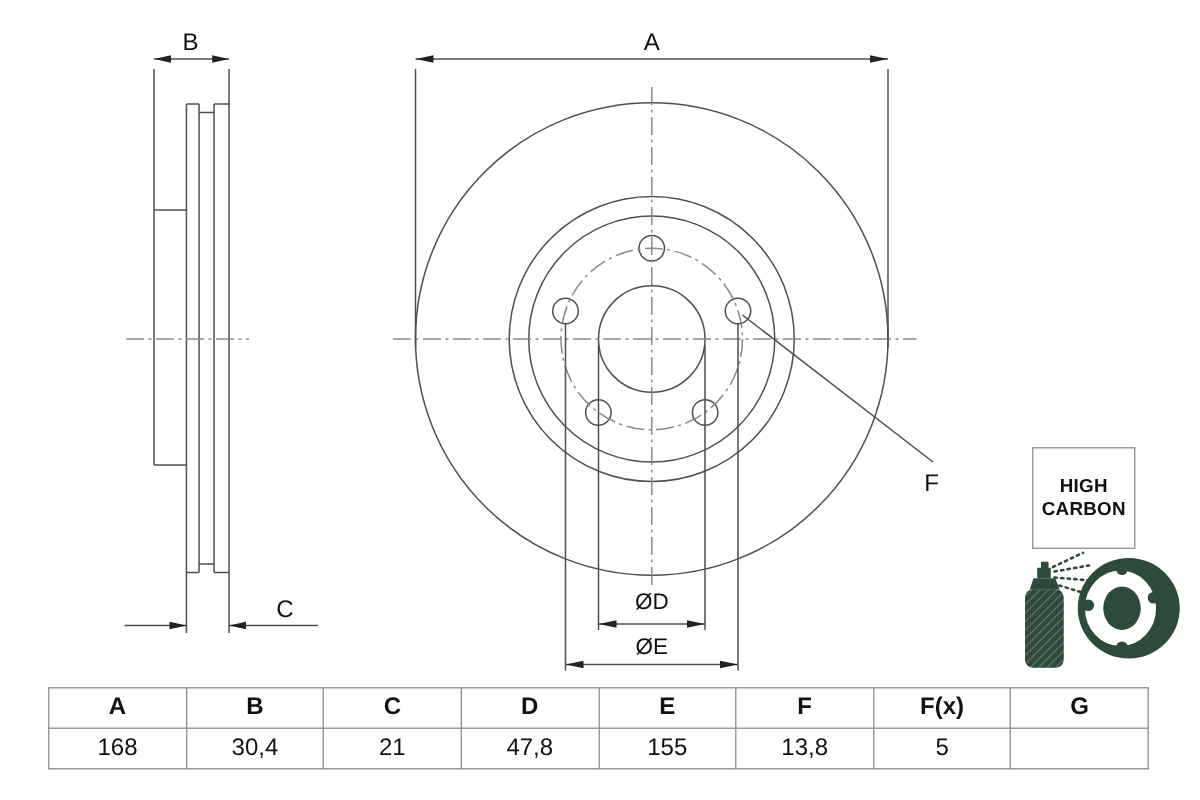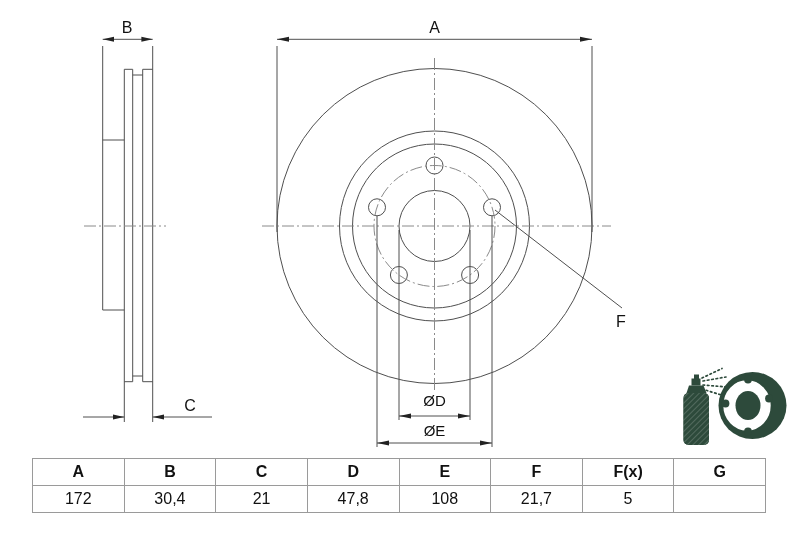--- a/index.html
+++ b/index.html
@@ -147,40 +147,44 @@
       <ellipse cx="748" cy="405.5" rx="12.5" ry="14.5" fill="#2d4a3b"></ellipse>
       <circle cx="748" cy="379.5" r="3.9" fill="#2d4a3b"></circle>
       <circle cx="748" cy="431.5" r="3.9" fill="#2d4a3b"></circle>
       <circle cx="725.5" cy="403.5" r="3.9" fill="#2d4a3b"></circle>
       <circle cx="769" cy="398.5" r="3.9" fill="#2d4a3b"></circle>
     </g>
   </g>
 </svg>
 
 
+<div class="badge">
+  <span>HIGH</span>
+  <span>CARBON</span>
+</div>
 
 
 <table class="spec">
   <tbody>
     <tr class="hdr">
       <td>A</td>
       <td>B</td>
       <td>C</td>
       <td>D</td>
       <td>E</td>
       <td>F</td>
       <td>F(x)</td>
       <td>G</td>
     </tr>
     <tr>
-      <td>172</td>
+      <td>168</td>
       <td>30,4</td>
       <td>21</td>
       <td>47,8</td>
-      <td>108</td>
-      <td>21,7</td>
+      <td>155</td>
+      <td>13,8</td>
       <td>5</td>
       <td></td>
     </tr>
   </tbody>
 </table>
 
 </div>
 
 </body></html>

